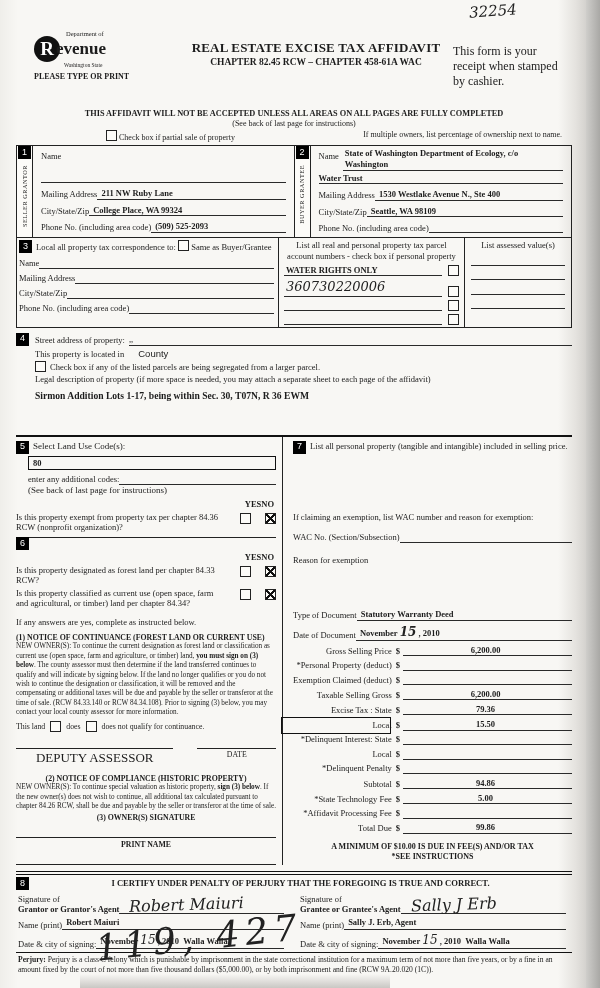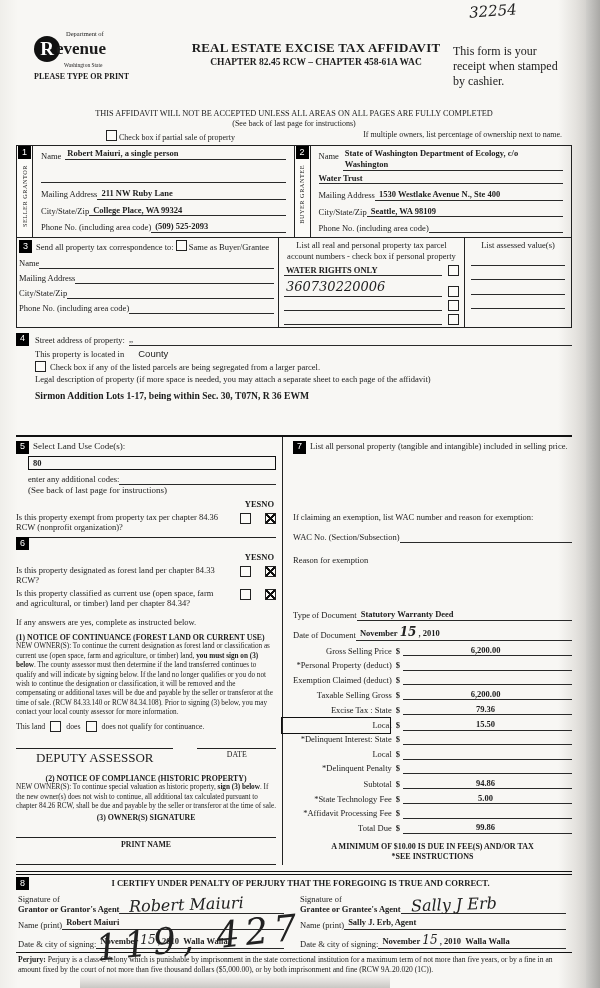--- a/index.html
+++ b/index.html
@@ -28,21 +28,21 @@
   .logo .rball{width:26px;height:26px;border-radius:50%;background:#111;color:#fff;display:flex;
         align-items:center;justify-content:center;font-family:"Liberation Serif",serif;font-size:19px;font-weight:bold;}
   .logo .rtxt{font-size:17px;font-weight:bold;letter-spacing:0;margin-left:-4px;}
   .logo .dept{position:absolute;left:32px;top:-6px;font-size:6.5px;}
   .logo .wast{font-size:5.5px;margin-left:30px;}
   .please{font-size:8px;font-weight:bold;margin-top:3px;}
   .titleblk{position:absolute;left:170px;top:40px;width:260px;text-align:center;}
   .titleblk .t1{font-size:13px;font-weight:bold;letter-spacing:.2px;}
   .titleblk .t2{font-size:9.5px;font-weight:bold;margin-top:1px;}
   .receiptnote{position:absolute;right:14px;top:44px;width:105px;font-size:12px;text-align:left;}
-  .warn{ text-align:center;font-weight:normal;font-size:8.3px;margin-top:2px;}
+  .warn{ text-align:center;font-weight:bold;font-size:8.3px;margin-top:2px;}
   .seeback{text-align:center;font-size:8px;}
   .partialrow{display:flex;justify-content:space-between;font-size:8px;margin:1px 10px 2px 90px;}
   
   .parties{display:flex;border:1px solid #222;}
   .party{flex:1;display:flex;position:relative;}
   .party+.party{border-left:1px solid #222;}
   .sidecol{width:15px;border-right:1px solid #222;display:flex;flex-direction:column;align-items:center;background:#fcfbf8;}
   .vlab{writing-mode:vertical-rl;transform:rotate(180deg);font-size:6.3px;letter-spacing:.5px;margin-top:6px;}
   .pfields{flex:1;padding-bottom:4px;}
   .namewrap{display:flex;align-items:flex-start;margin:2px 8px 0 8px;}
@@ -143,21 +143,20 @@
 
     <div class="parties">
       <div class="party">
         <div class="sidecol">
           <div class="badge">1</div>
           <div class="vlab"><span>SELLER</span>&nbsp;<span>GRANTOR</span></div>
         </div>
         <div class="pfields">
           <div class="namewrap">
               <span class="lab">Name</span>
-            <span class="nameval">Robert Maiuri, a single person</span>
             </div>
           <div class="fullline"></div>
           <div class="frow">
               <span class="lab">Mailing Address</span>
             <span class="fval">211 NW Ruby Lane</span>
             </div>
           <div class="frow">
               <span class="lab">City/State/Zip</span>
             <span class="fval">College Place, WA  99324</span>
             </div>
@@ -191,21 +190,21 @@
             <span class="fval"></span>
             </div>
         </div>
       </div>
     </div>
 
     <div class="sec3">
       <div class="s3L">
         <div class="s3hdr">
           <div class="badge">3</div>
-          <div><span>Send all property tax correspondence to:</span>
+          <div><span>Local all property tax correspondence to:</span>
             <span class="cb"></span>
             <span>Same as Buyer/Grantee</span></div>
         </div>
         <div class="s3row">
             <span>Name</span>
             <span class="fval"></span>
           </div>
         <div class="s3row">
             <span>Mailing Address</span>
             <span class="fval"></span>

